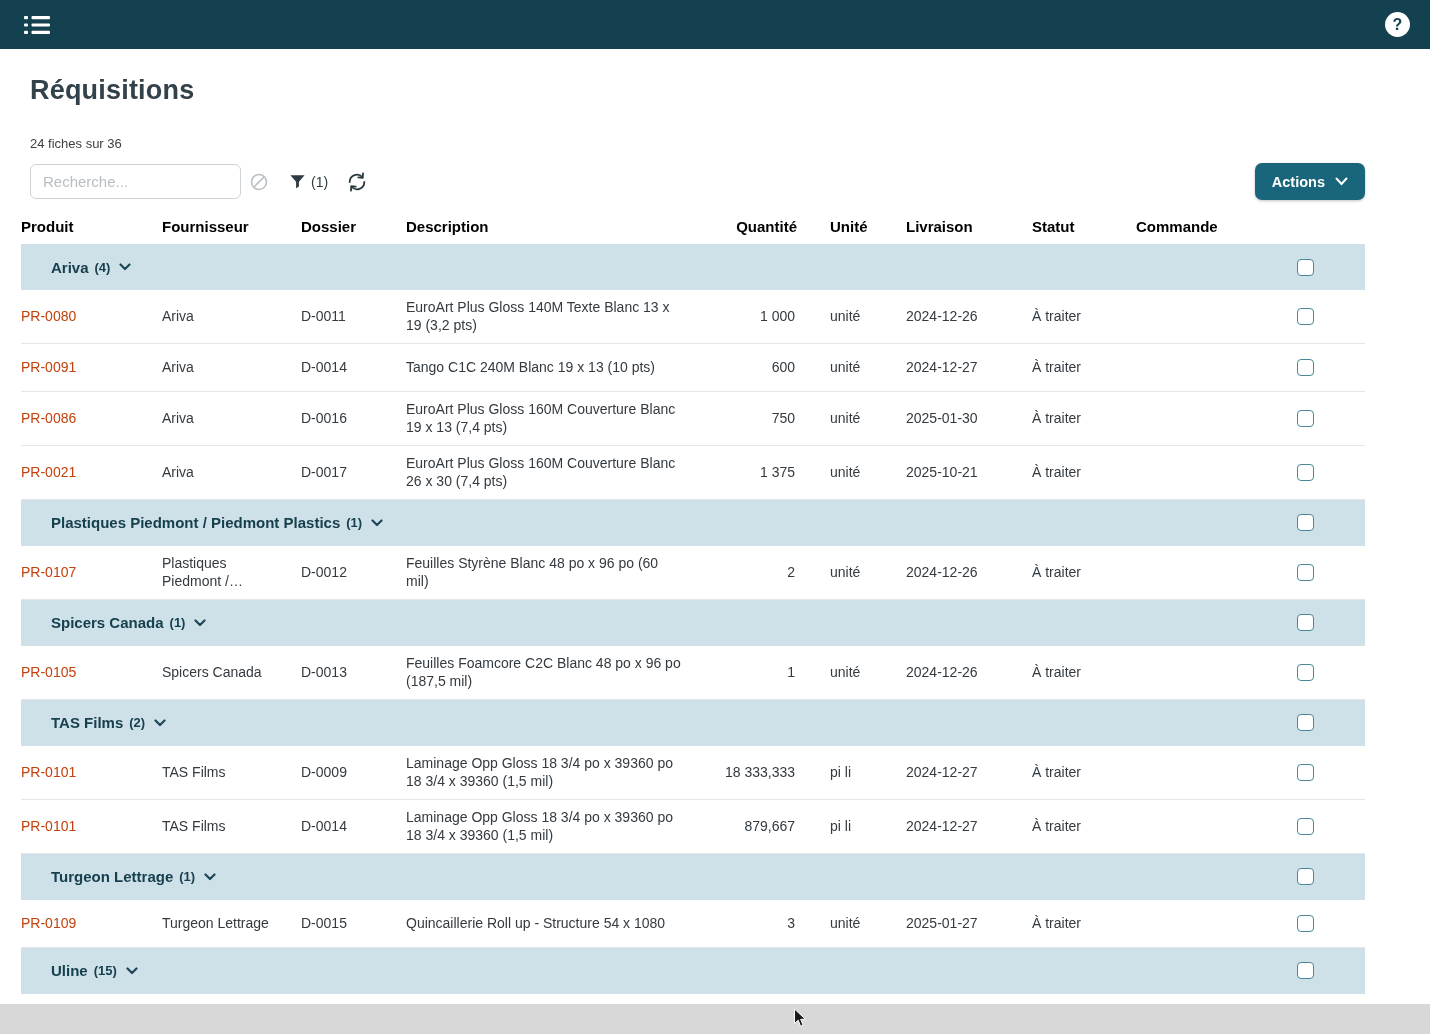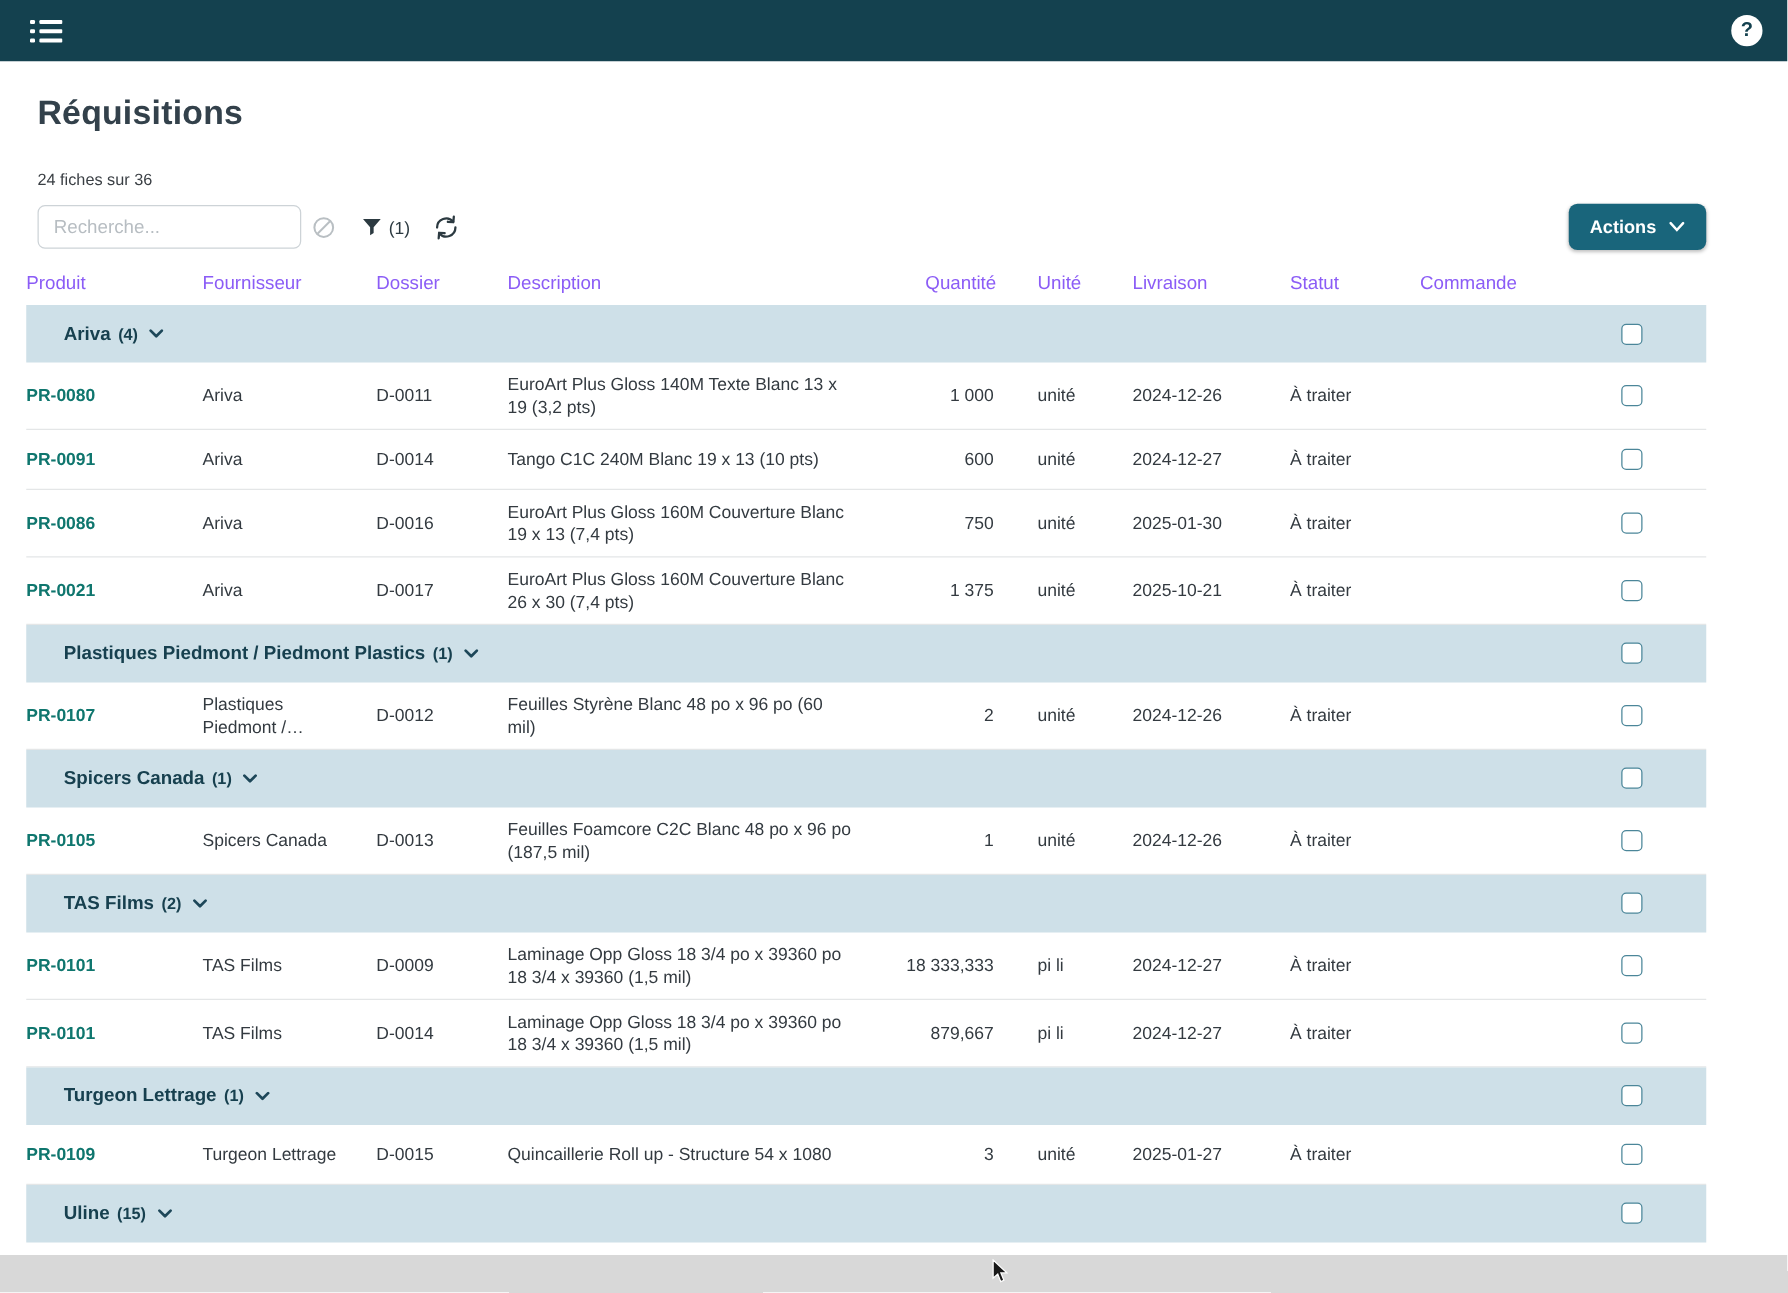--- a/index.html
+++ b/index.html
@@ -40,29 +40,29 @@
   .actions-btn {
     margin-left:auto; background:#19657b; color:#fff; border:none; cursor:pointer;
     height:37px; padding:16px 17px; border-radius:7px; font-size:14.5px; font-weight:600;
     display:flex; align-items:center; gap:10px; box-shadow:0 1px 3px rgba(0,0,0,.25);
     font-family:"Liberation Sans", sans-serif;
   }
   
   .table { width:1344px; margin-top:18px; }
   .grid { display:grid; grid-template-columns:141px 139px 105px 290px 111px 99px 126px 104px 110px 1fr; }
   .thead { padding-bottom:9px; }
-  .th { font-size:15px; font-weight:400; color:#8b5cf6; padding-right:10px; cursor:pointer; }
+  .th { font-size:15px; font-weight:700; color:#000000; padding-right:10px; cursor:pointer; }
   .th.c4 { text-align:right; }
   .th.c5 { padding-left:23px; }
   .cell { padding:8px 12px 8px 0; display:flex; align-items:center; font-size:14px; line-height:1.32; }
   .cell.c4 { justify-content:flex-end; text-align:right; white-space:nowrap; }
   .cell.c5 { padding-left:23px; }
   .cb-cell { justify-content:center; padding-right:0; }
   .data-row { min-height:48px; border-bottom:1px solid #e4e6e7; }
-  .prod-link { color:#0f766e; font-weight:700; cursor:pointer; }
+  .prod-link { color:#c2410c; font-weight:400; cursor:pointer; }
   .group-row { min-height:46px; background:#cee0e8; align-items:center; cursor:pointer; }
   .group-label { grid-column:1 / 10; display:flex; align-items:center; padding-left:30px; }
   .group-name { font-size:15px; font-weight:700; color:#17404f; }
   .group-count { margin-left:6px; font-size:13px; font-weight:700; color:#17404f; }
   .group-chev { margin-left:9px; display:flex; align-items:center; }
   .checkbox {
     width:17px; height:17px; border:1.5px solid #4b8699; border-radius:4px;
     background:#fff; display:inline-block; cursor:pointer;
   }
   

